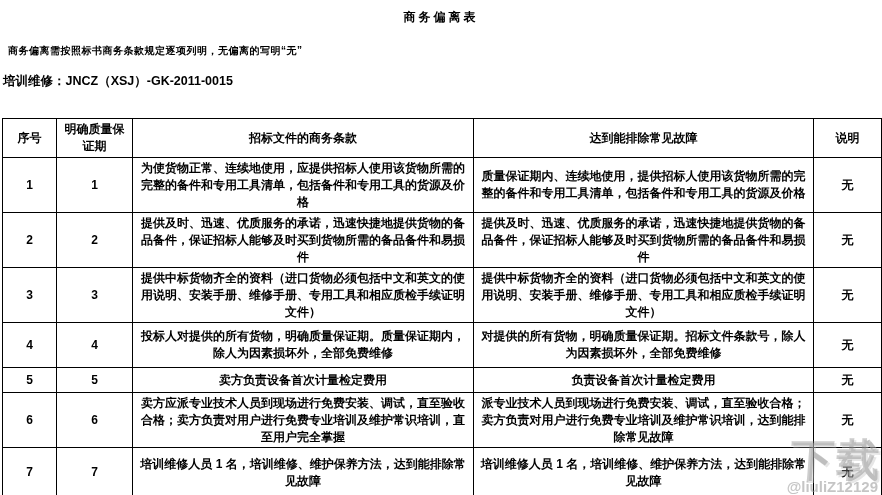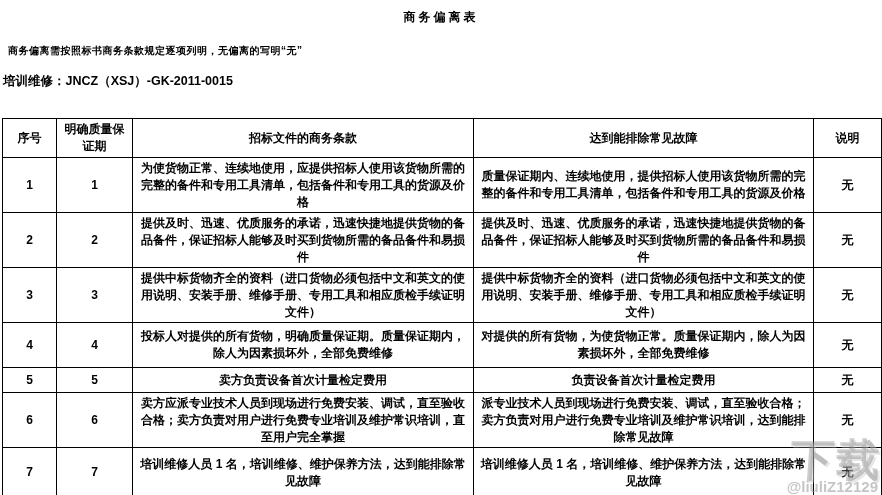--- a/index.html
+++ b/index.html
@@ -105,21 +105,21 @@
       <td>3</td>
       <td>3</td>
       <td>提供中标货物齐全的资料（进口货物必须包括中文和英文的使用说明、安装手册、维修手册、专用工具和相应质检手续证明文件）</td>
       <td>提供中标货物齐全的资料（进口货物必须包括中文和英文的使用说明、安装手册、维修手册、专用工具和相应质检手续证明文件）</td>
       <td>无</td>
     </tr>
     <tr class="r3">
       <td>4</td>
       <td>4</td>
       <td>投标人对提供的所有货物，明确质量保证期。质量保证期内，除人为因素损坏外，全部免费维修</td>
-      <td>对提供的所有货物，为使货物正常。质量保证期内，除人为因素损坏外，全部免费维修</td>
+      <td>对提供的所有货物，明确质量保证期。招标文件条款号，除人为因素损坏外，全部免费维修</td>
       <td>无</td>
     </tr>
     <tr class="r4">
       <td>5</td>
       <td>5</td>
       <td>卖方负责设备首次计量检定费用</td>
       <td>负责设备首次计量检定费用</td>
       <td>无</td>
     </tr>
     <tr class="r5">

